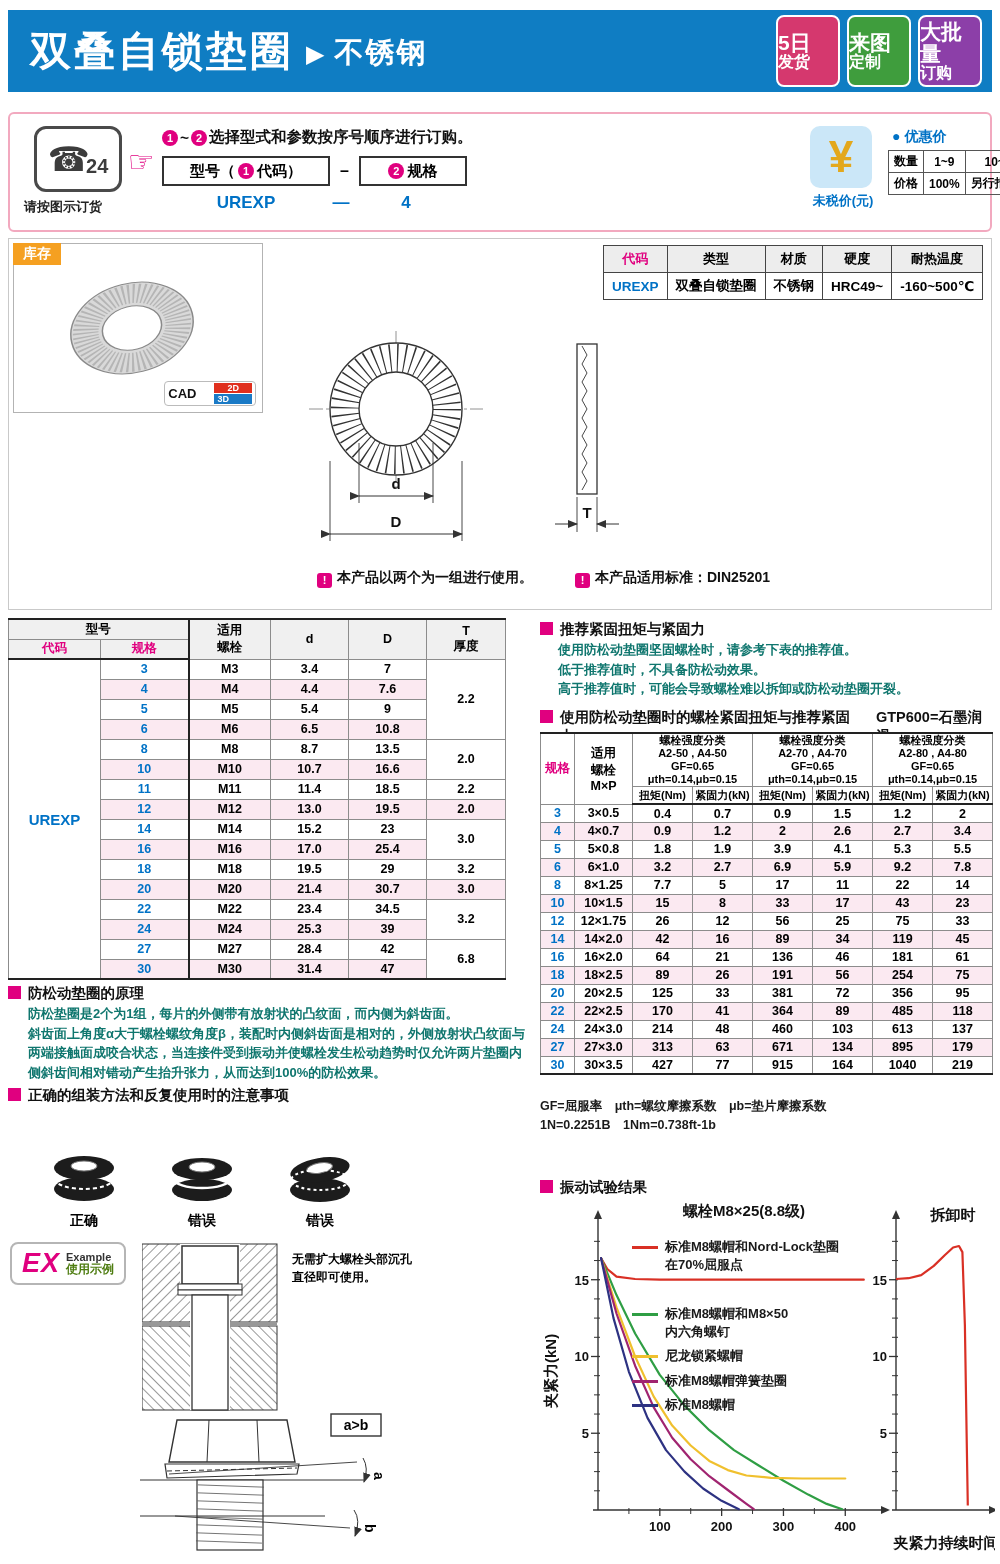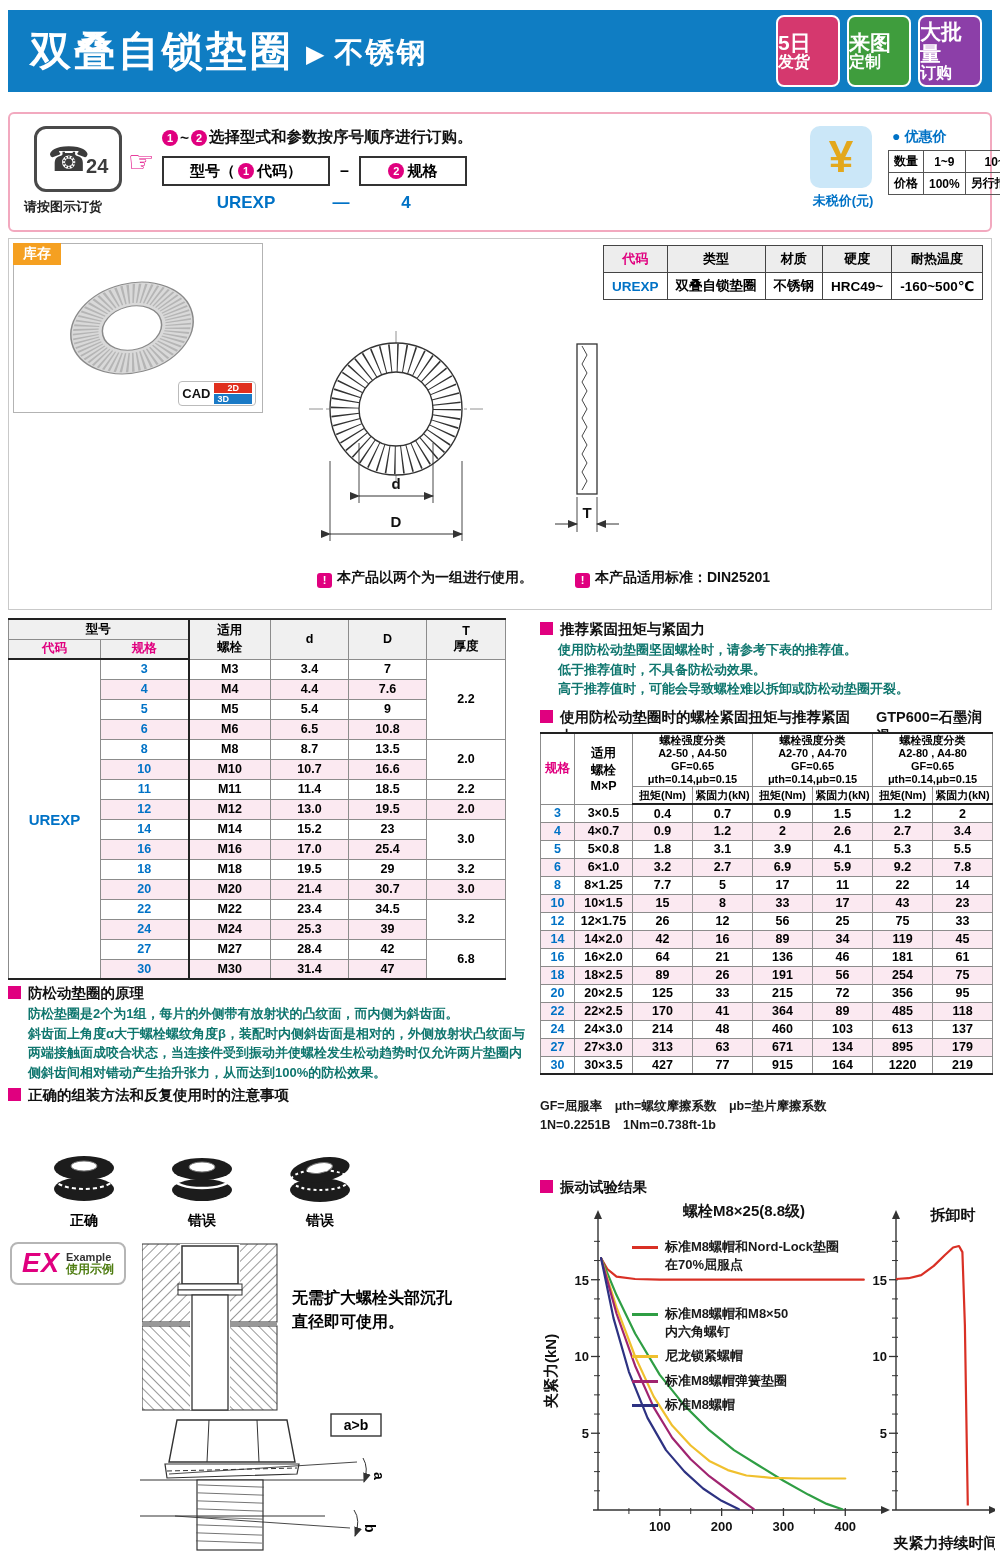--- a/index.html
+++ b/index.html
@@ -39,21 +39,21 @@
   .yen-caption { position:absolute; left:788px; top:78px; width:90px; text-align:center; color:#0072c6; font-weight:bold; font-size:13px; }
   .price-head { position:absolute; left:882px; top:14px; color:#0072c6; font-weight:bold; font-size:14px; }
   .price-head .dot { color:#0072c6; margin-right:4px; }
   .price-table { position:absolute; left:878px; top:36px; border-collapse:collapse; }
   .price-table td { border:1px solid #555; font-size:12px; font-weight:bold; padding:2px 5px; text-align:center; white-space:nowrap; }
 
   
   .draw-area { position:absolute; left:8px; top:238px; width:984px; height:372px; border:1px solid #c9c9c9; background:#fff; }
   .stock-badge { position:absolute; left:4px; top:4px; background:#f5a021; color:#fff; font-weight:bold; font-size:14px; padding:2px 10px; }
   .photo-box { position:absolute; left:4px; top:4px; width:250px; height:170px; border:1px solid #b3b3b3; }
-  .cad-badge { position:absolute; right:6px; bottom:6px; display:flex; align-items:center; background:#fff; border:1px solid #bbb; border-radius:4px; padding:1px 3px; gap:4px; }
+  .cad-badge { position:absolute; right:6px; bottom:6px; display:flex; align-items:center; background:#fff; border:1px solid #bbb; border-radius:4px; padding:1px 3px; gap:18px; }
   .cad-badge .cad { font-weight:bold; font-size:13px; color:#111; }
   .cad-badge .dd { display:flex; flex-direction:column; gap:1px; }
   .cad-badge .d2 { background:#e0301e; color:#fff; font-size:9px; font-weight:bold; padding:0 13px; }
   .cad-badge .d3 { background:#1a7ac6; color:#fff; font-size:9px; font-weight:bold; padding:0 3px; }
   .spec-table { position:absolute; right:8px; top:6px; border-collapse:collapse; }
   .spec-table th, .spec-table td { border:1px solid #444; text-align:center; padding:4px 8px; white-space:nowrap; }
   .spec-table th { background:#ededed; font-size:13px; }
   .spec-table th.code { color:#e0007f; }
   .spec-table td { font-size:13.5px; font-weight:bold; }
   .spec-table td.code { color:#0072c6; }
@@ -92,21 +92,21 @@
 
   
   .washer-row { position:absolute; left:45px; top:1152px; display:flex; gap:40px; }
   .washer-item { display:flex; flex-direction:column; align-items:center; gap:4px; font-size:14px; font-weight:bold; }
   .ex-badge { position:absolute; left:10px; top:1242px; border:2px solid #b5b5b5; border-radius:8px; background:#fff;
               display:flex; align-items:center; gap:6px; padding:4px 10px; }
   .ex-badge .ex { color:#e0007f; font-weight:bold; font-style:italic; font-size:27px; letter-spacing:1px; }
   .ex-badge .exr { display:flex; flex-direction:column; line-height:1.1; }
   .ex-badge .exr .en { font-size:11px; font-weight:bold; color:#333; }
   .ex-badge .exr .cn { font-size:12px; font-weight:bold; color:#4d7c0f; }
-  .ex-caption { position:absolute; left:292px; top:1250px; font-size:16px; font-weight:bold; line-height:1.5; white-space:pre-line;margin-top:36px; }
+  .ex-caption { position:absolute; left:292px; top:1250px; font-size:12px; font-weight:bold; line-height:1.5; white-space:pre-line; }
 
   
   #chart-wrap { position:absolute; left:540px; top:1200px; width:455px; height:362px; }
   #legend { position:absolute; left:92px; top:38px; width:245px; }
   .lg-item { display:flex; align-items:flex-start; margin-bottom:7px; }
   .lg-item.gap { margin-top:32px; }
   .lg-dash { width:26px; height:3px; flex:none; margin:8px 7px 0 0; }
   .lg-txt { font-size:13px; font-weight:bold; line-height:1.35; white-space:pre-line; color:#1a1a1a; }
   svg text { font-family:"Liberation Sans","DejaVu Sans",sans-serif; }
 </style>
@@ -571,21 +571,21 @@
           <td>1.2</td>
           <td>2</td>
           <td>2.6</td>
           <td>2.7</td>
           <td>3.4</td>
         </tr>
         <tr>
           <td class="spec-cell">5</td>
           <td>5×0.8</td>
           <td>1.8</td>
-          <td>3.1</td>
+          <td>1.9</td>
           <td>3.9</td>
           <td>4.1</td>
           <td>5.3</td>
           <td>5.5</td>
         </tr>
         <tr>
           <td class="spec-cell">6</td>
           <td>6×1.0</td>
           <td>3.2</td>
           <td>2.7</td>
@@ -652,21 +652,21 @@
           <td>191</td>
           <td>56</td>
           <td>254</td>
           <td>75</td>
         </tr>
         <tr>
           <td class="spec-cell">20</td>
           <td>20×2.5</td>
           <td>125</td>
           <td>33</td>
-          <td>215</td>
+          <td>381</td>
           <td>72</td>
           <td>356</td>
           <td>95</td>
         </tr>
         <tr>
           <td class="spec-cell">22</td>
           <td>22×2.5</td>
           <td>170</td>
           <td>41</td>
           <td>364</td>
@@ -694,21 +694,21 @@
           <td>895</td>
           <td>179</td>
         </tr>
         <tr>
           <td class="spec-cell">30</td>
           <td>30×3.5</td>
           <td>427</td>
           <td>77</td>
           <td>915</td>
           <td>164</td>
-          <td>1220</td>
+          <td>1040</td>
           <td>219</td>
         </tr>
       </tbody>
   </table>
 
   <div class="footnote" style="left:540px; top:1098px;">GF=屈服率　μth=螺纹摩擦系数　μb=垫片摩擦系数</div>
   <div class="footnote" style="left:540px; top:1117px;">1N=0.2251B　1Nm=0.738ft-1b</div>
 
   <div class="sec-title" style="left:540px; top:1178px;">
     <span class="bullet"></span>

